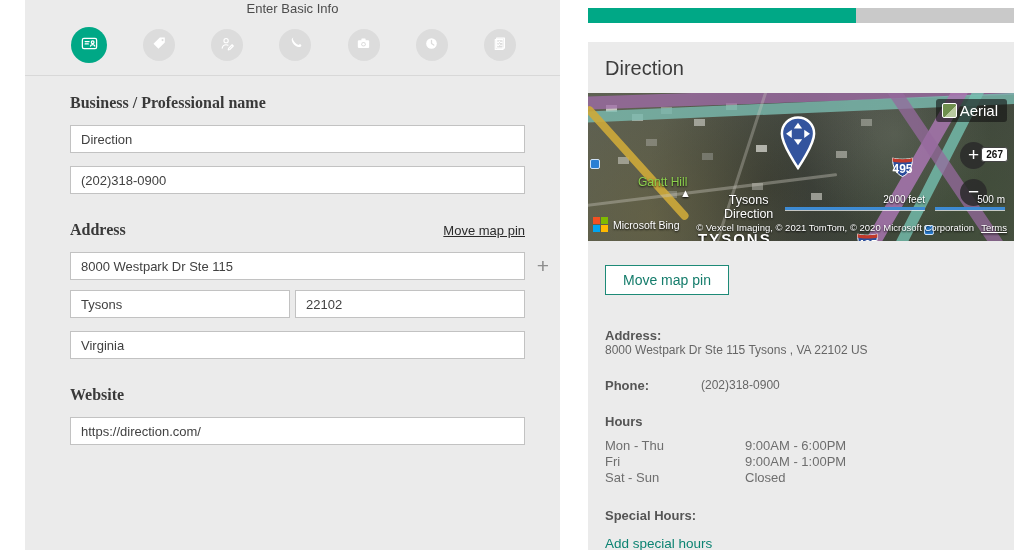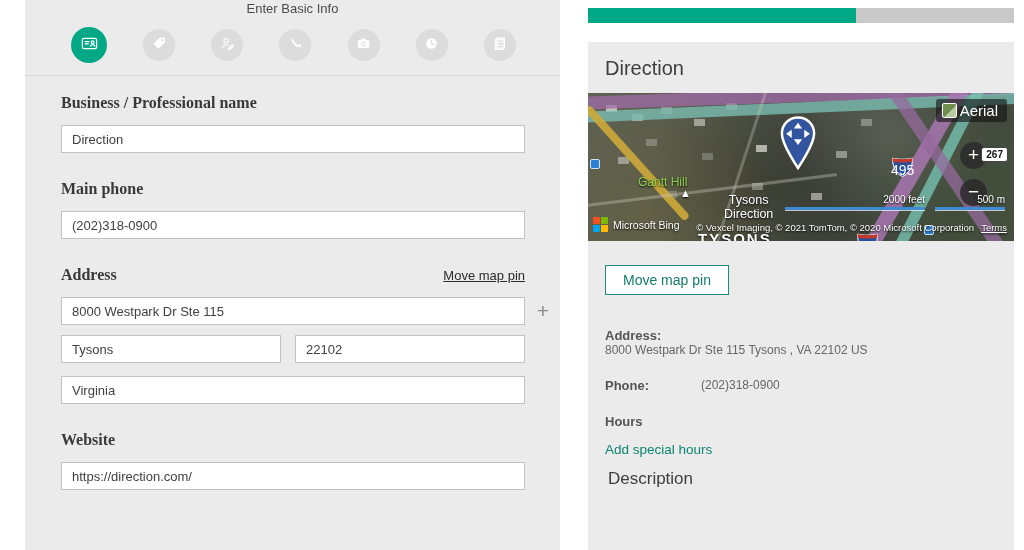--- a/index.html
+++ b/index.html
@@ -9,21 +9,21 @@
   
   .left-panel { position:absolute; left:25px; top:0; width:535px; height:550px; background:#ebebeb; }
   .panel-title { padding-top:1px; text-align:center; font-size:13px; color:#4c4c4c; }
   .stepper { display:flex; justify-content:space-between; align-items:center; padding:11px 44px 0 46px; }
   .step { width:32px; height:32px; border-radius:50%; background:#dcdcdc; display:flex; align-items:center; justify-content:center; cursor:pointer; }
   .step svg { width:17px; height:17px; stroke:#fff; fill:none; stroke-width:1.6; stroke-linecap:round; stroke-linejoin:round; }
   .step.active { width:36px; height:36px; background:#00a886; }
   .step.active svg { width:19px; height:19px; }
   .header-divider { margin-top:12px; border-bottom:1px solid #d8d8d8; }
 
-  .form { padding:18px 35px 0 36px; }
+  .form { padding:18px 35px 0 45px; }
   .flabel { font-family:"Liberation Serif", serif; font-weight:bold; font-size:16px; color:#393939; }
   .form input { width:100%; height:28px; border:1px solid #c2c2c2; background:#fff; padding:0 10px; font-size:13px; color:#414141; font-family:"Liberation Sans", sans-serif; }
   .gap1 { margin-top:13px; } 
   .sect  { margin-top:27px; } 
   .addr-head { display:flex; justify-content:space-between; align-items:baseline; }
   .move-pin-link { font-size:13px; color:#2b2b2b; text-decoration:underline; cursor:pointer; }
   .street-row { position:relative; }
   .plus-icon { position:absolute; right:-24px; top:3px; font-size:21px; color:#8d8d8d; cursor:pointer; line-height:21px; }
   .city-row { display:flex; justify-content:space-between; margin-top:10px; }
   .city-row input:first-child { width:220px; }
@@ -68,21 +68,21 @@
     background:linear-gradient(135deg,#6f8f4e 0 55%, #b9c9a0 55%); }
   .aerial-label { color:#fff; font-size:15px; }
 
   .map-pin { position:absolute; left:189px; top:23px; width:42px; height:54px; pointer-events:auto; cursor:grab; }
   .zoom-btn { position:absolute; right:27px; width:27px; height:27px; border-radius:50%;
     background:rgba(42,42,42,.85); color:#fff; font-size:19px; line-height:25px; text-align:center;
     pointer-events:auto; cursor:pointer; }
   .zoom-in { top:49px; } .zoom-out { top:86px; }
 
   .shield-495 { position:absolute; width:23px; height:25px; }
-  .shield-495 span { position:absolute; left:0; right:0; top:9px; text-align:center; color:#fff; font-size:14px; font-weight:normal; }
+  .shield-495 span { position:absolute; left:0; right:0; top:9px; text-align:center; color:#fff; font-size:12px; font-weight:bold; }
   .sh1 { left:303px; top:60px; } .sh2 { left:268px; top:136px; }
   .badge-267 { position:absolute; right:6px; top:54px; background:#fff; border:1px solid #444; border-radius:3px;
     padding:1px 4px; font-size:10px; font-weight:bold; color:#111; }
   .transit-icon { position:absolute; width:10px; height:10px; background:#2a7fd4; border:1px solid #cfe2f7; border-radius:2px; }
   .ti1 { left:2px; top:66px; } .ti2 { left:336px; top:132px; }
 
   .maplabel { position:absolute; color:#fff; text-shadow:0 1px 2px rgba(0,0,0,.9); white-space:nowrap; }
   .lbl-gantt { left:50px; top:82px; color:#8cd14d; font-size:12px; }
   .lbl-peak { left:92px; top:94px; color:#fff; font-size:11px; }
   .lbl-galleria { left:136px; top:100px; font-size:12.5px; text-align:center; line-height:14px; }
@@ -170,21 +170,20 @@
             <path d="M9 10l1.2 1.2 2-2.4M9 14l1.2 1.2 2-2.4M13.5 10.5h2M13.5 14.5h2"></path>
           </svg></span>
     </div>
   </div>
   <div class="header-divider"></div>
 
   <div class="form">
     <div class="flabel">Business / Professional name</div>
     <input class="gap1" type="text" value="Direction" style="">
 
-    <div class="flabel sect">Main phone</div>
     <input class="gap1" type="text" value="(202)318-0900" style="">
 
     <div class="addr-head sect">
       <div class="flabel">Address</div>
       <a class="move-pin-link">Move map pin</a>
     </div>
     <div class="street-row gap1">
       <input type="text" value="8000 Westpark Dr Ste 115" style="">
       <span class="plus-icon">+</span>
     </div>
@@ -290,17 +289,32 @@
     <div class="info-row first-info">
       <div class="ilabel">Address:</div>
       <div class="ivalue">8000 Westpark Dr Ste 115 Tysons , VA 22102 US</div>
     </div>
     <div class="info-row">
       <div class="ilabel">Phone:</div>
       <div class="ivalue">(202)318-0900</div>
     </div>
 
     <div class="hours-label">Hours</div>
-
+    <div class="hours-table">
+      <div class="hours-row">
+        <div class="days">Mon - Thu</div>
+        <div class="time">9:00AM - 6:00PM</div>
+      </div>
+      <div class="hours-row">
+        <div class="days">Fri</div>
+        <div class="time">9:00AM - 1:00PM</div>
+      </div>
+      <div class="hours-row">
+        <div class="days">Sat - Sun</div>
+        <div class="time">Closed</div>
+      </div>
+    </div>
+
+    <div class="special-label">Special Hours:</div>
     <a class="add-special">Add special hours</a>
     <div class="desc-title">Description</div>
   </div>
 </div>
 
 </body></html>

